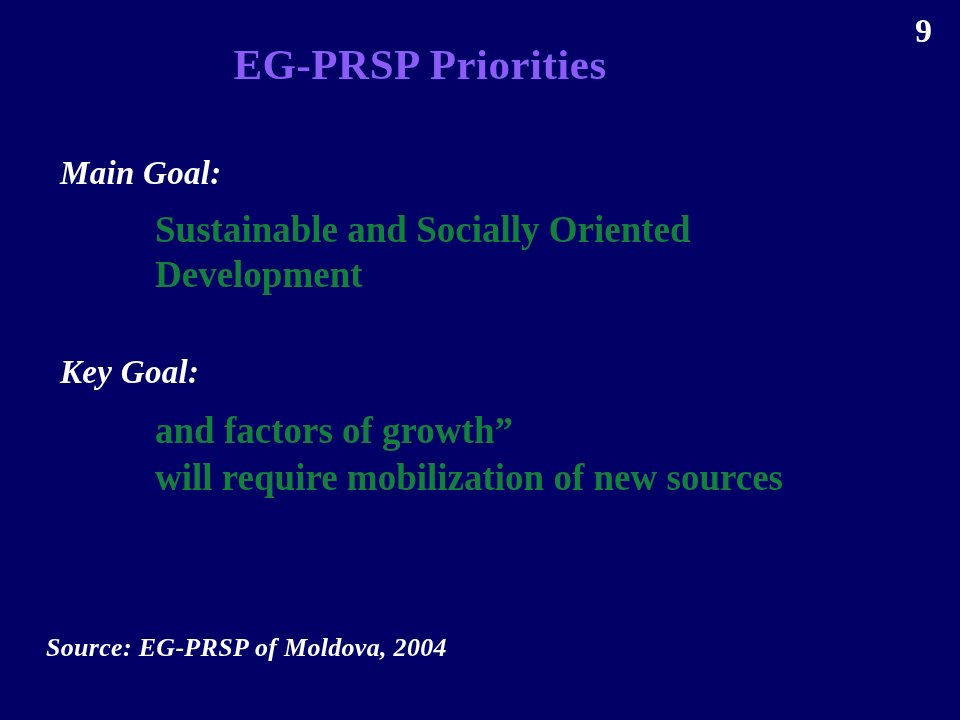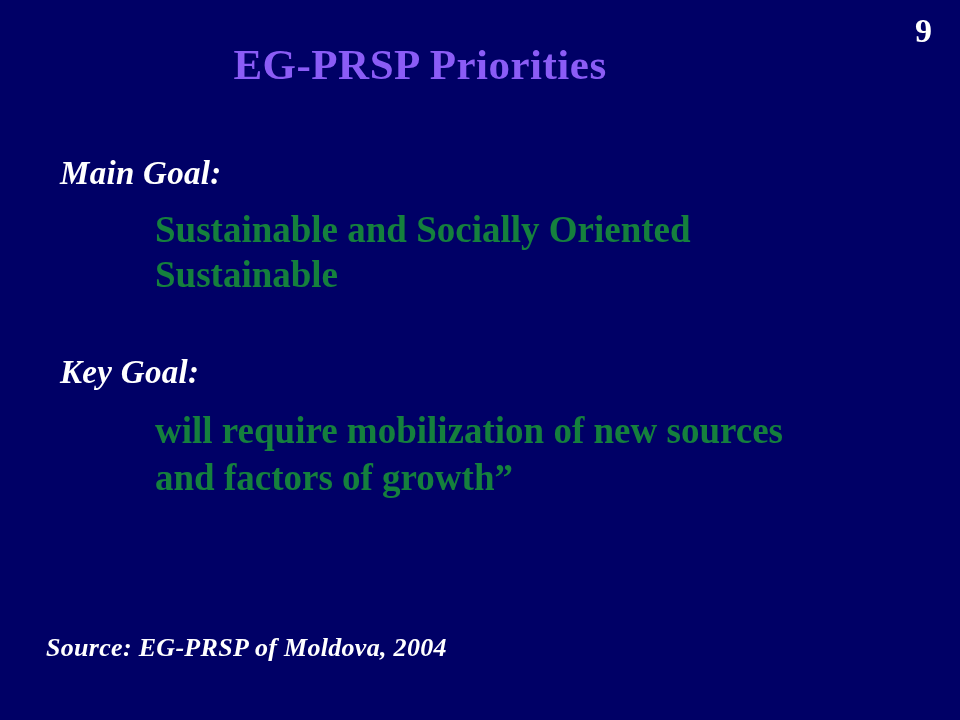--- a/index.html
+++ b/index.html
@@ -114,29 +114,29 @@
   <div id="page-number">9</div>
 
   <div id="slide-title">EG-PRSP Priorities</div>
 
   <div id="body-region">
 
     <div class="section" id="section-main-goal">
       <div class="section-label">Main Goal:</div>
       <div class="section-body">
         <span class="line">Sustainable and Socially Oriented</span>
-        <span class="line">Sustainable</span>
+        <span class="line">Development</span>
       </div>
     </div>
 
     <div class="section" id="section-key-idea">
       <div class="section-label">Key Goal:</div>
       <div class="section-body">
+        <span class="line">and factors of growth”</span>
         <span class="line">will require mobilization of new sources</span>
-        <span class="line">and factors of growth”</span>
       </div>
     </div>
 
   </div>
 
   <div id="source-note">Source: EG-PRSP of Moldova, 2004</div>
 
 </div>
 
 </body></html>

